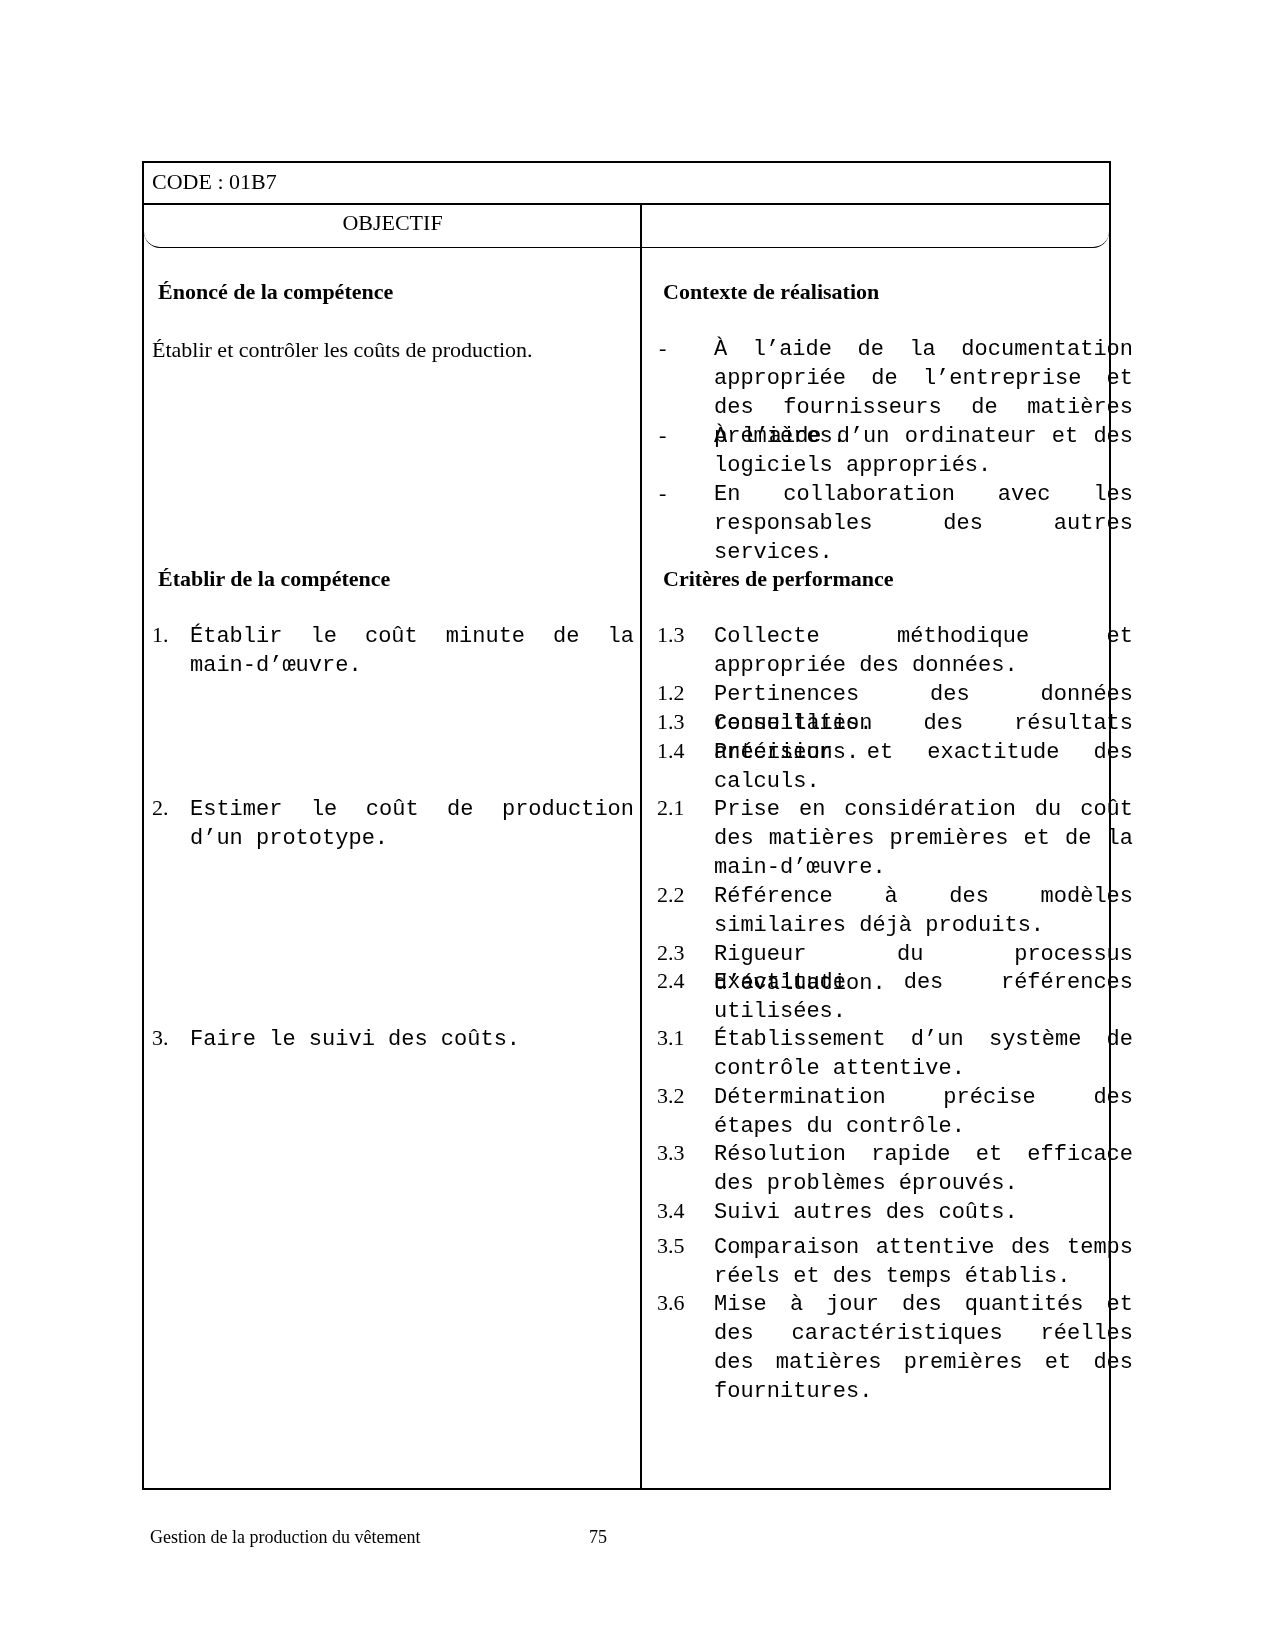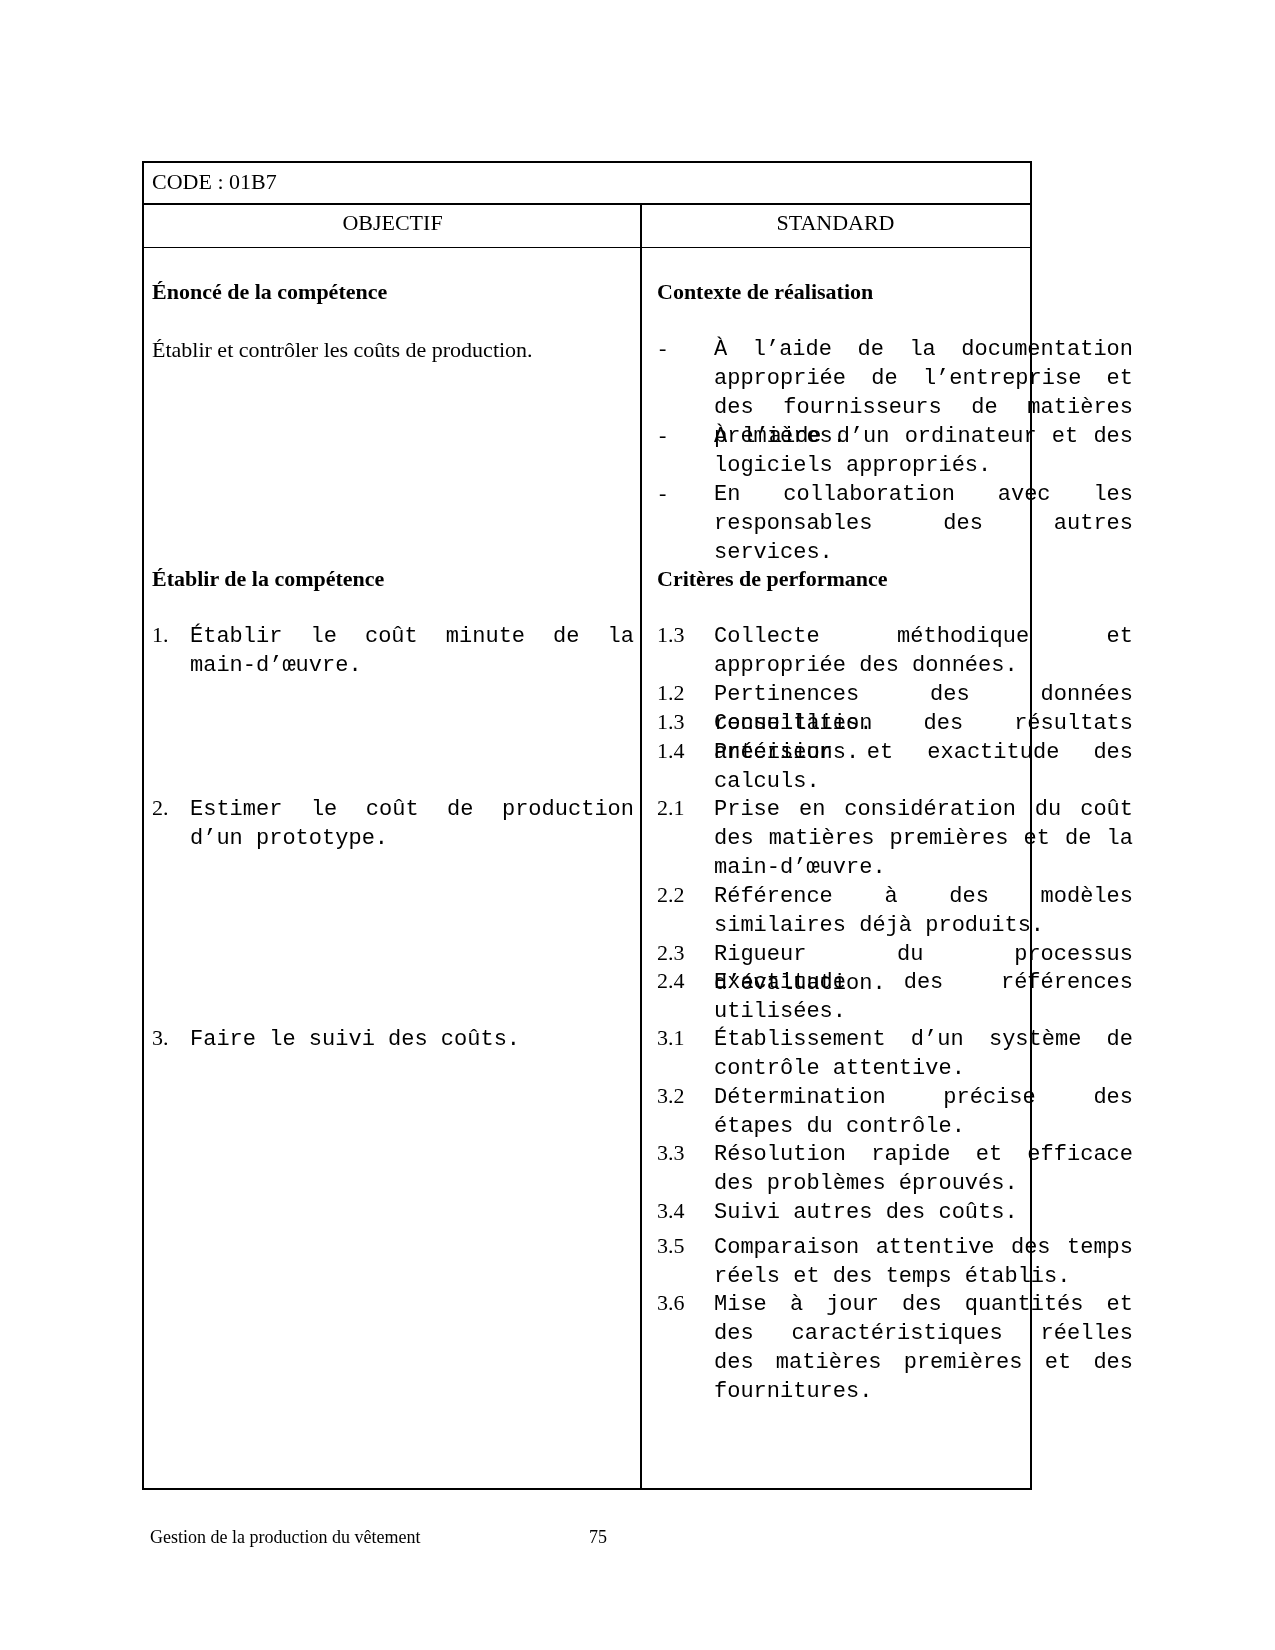--- a/index.html
+++ b/index.html
@@ -1,45 +1,44 @@
 <!DOCTYPE html>
 <html><head>
 <meta charset="utf-8">
 <style>
   html, body { margin:0; padding:0; background:#ffffff; }
   body { width:1275px; height:1650px; position:relative; font-family:"Liberation Serif", serif; color:#000; font-size:22px; }
-  .table { position:absolute; left:142px; top:161px; width:890px; height:1329px; border:2px solid #000; box-sizing:border-box; }
+  .table { position:absolute; left:142px; top:161px; width:969px; height:1329px; border:2px solid #000; box-sizing:border-box; }
   .code-row { position:absolute; left:0; top:0; right:0; height:42px; border-bottom:2px solid #000; box-sizing:border-box; padding-left:8px; line-height:38px; }
-  .hdr-row { position:absolute; left:0; top:42px; right:0; height:43px; border-bottom:1.5px solid #000; box-sizing:border-box; }
+  .hdr-row { position:absolute; left:0; top:42px; right:0; height:43px; border-bottom:1.5px solid #000; box-sizing:border-box;border-radius:16px; }
   .hdr-cell { position:absolute; top:0; height:100%; text-align:center; line-height:36px; }
   .hdr-left { left:0; width:497px; }
   .hdr-right { left:497px; right:0; }
   .divider { position:absolute; left:496px; top:42px; bottom:0; width:2px; background:#000; }
   .col { position:absolute; }
   .col-left { left:8px; width:482px; top:85px; }
   .col-right { left:513px; width:476px; top:85px; }
   .abs { position:absolute; left:0; right:0; }
-  .h { font-weight:bold; }
+  .h { font-weight:bold;margin-left:6px; }
   .line { line-height:29px; text-align:justify; }
   .item { position:absolute; left:0; right:0; }
   .num { position:absolute; left:0; top:0; }
   .txt { position:absolute; top:0; right:0; line-height:29px; text-align:justify;font-family:Liberation Mono, monospace; }
   .lnum { width:38px; }
   .ltxt { left:38px; }
   .rtxt { left:57px; }
   .footer { position:absolute; top:1527px; font-size:18px; }
 </style>
 </head>
 <body>
 
 <div class="table">
   <div class="code-row">CODE : 01B7</div>
   <div class="hdr-row">
     <div class="hdr-cell hdr-left">OBJECTIF</div>
-    <div class="hdr-cell hdr-right">STANDARD</div>
   </div>
   <div class="divider"></div>
 
   <div class="col col-left">
     <div class="abs h line" style="top:29px">Énoncé de la compétence</div>
     <div class="abs line" style="top:87px">Établir et contrôler les coûts de production.</div>
     <div class="abs h line" style="top:316px">Établir de la compétence</div>
 
     <div class="item" style="top:374px">
       <span class="num lnum">1.</span>

